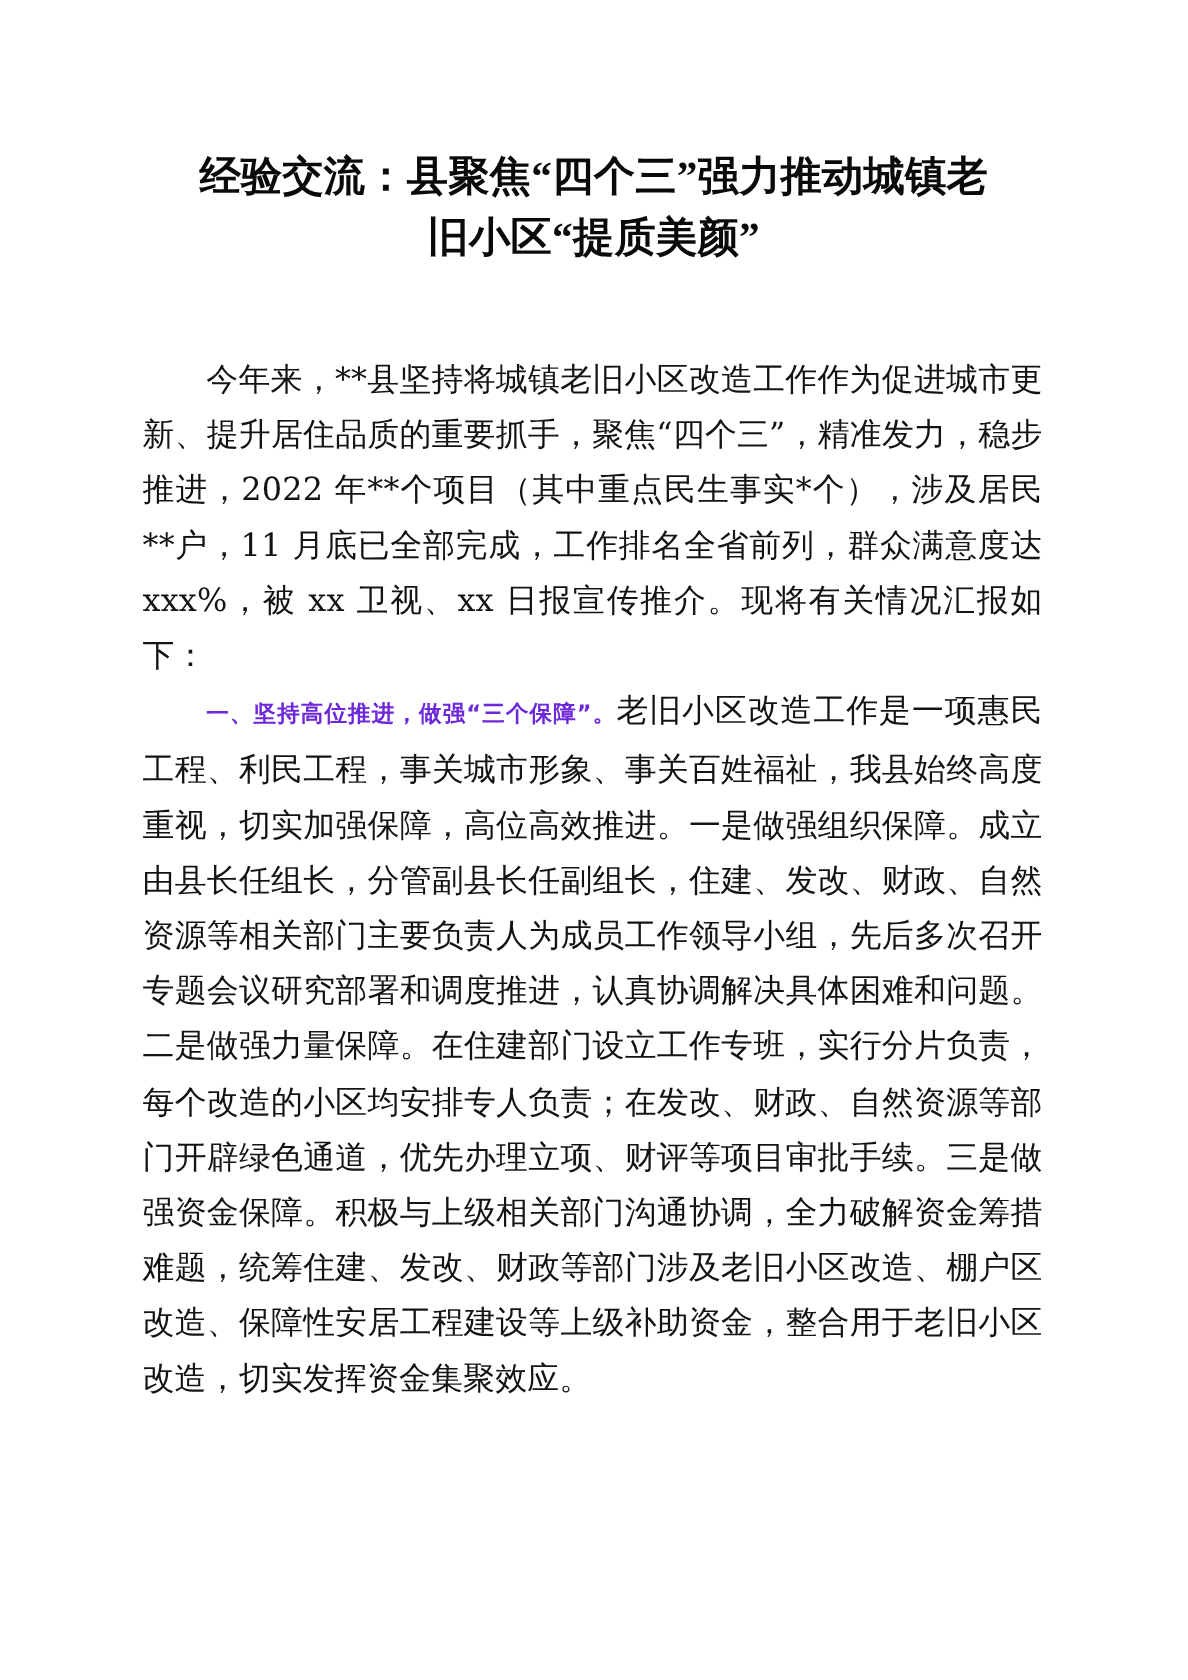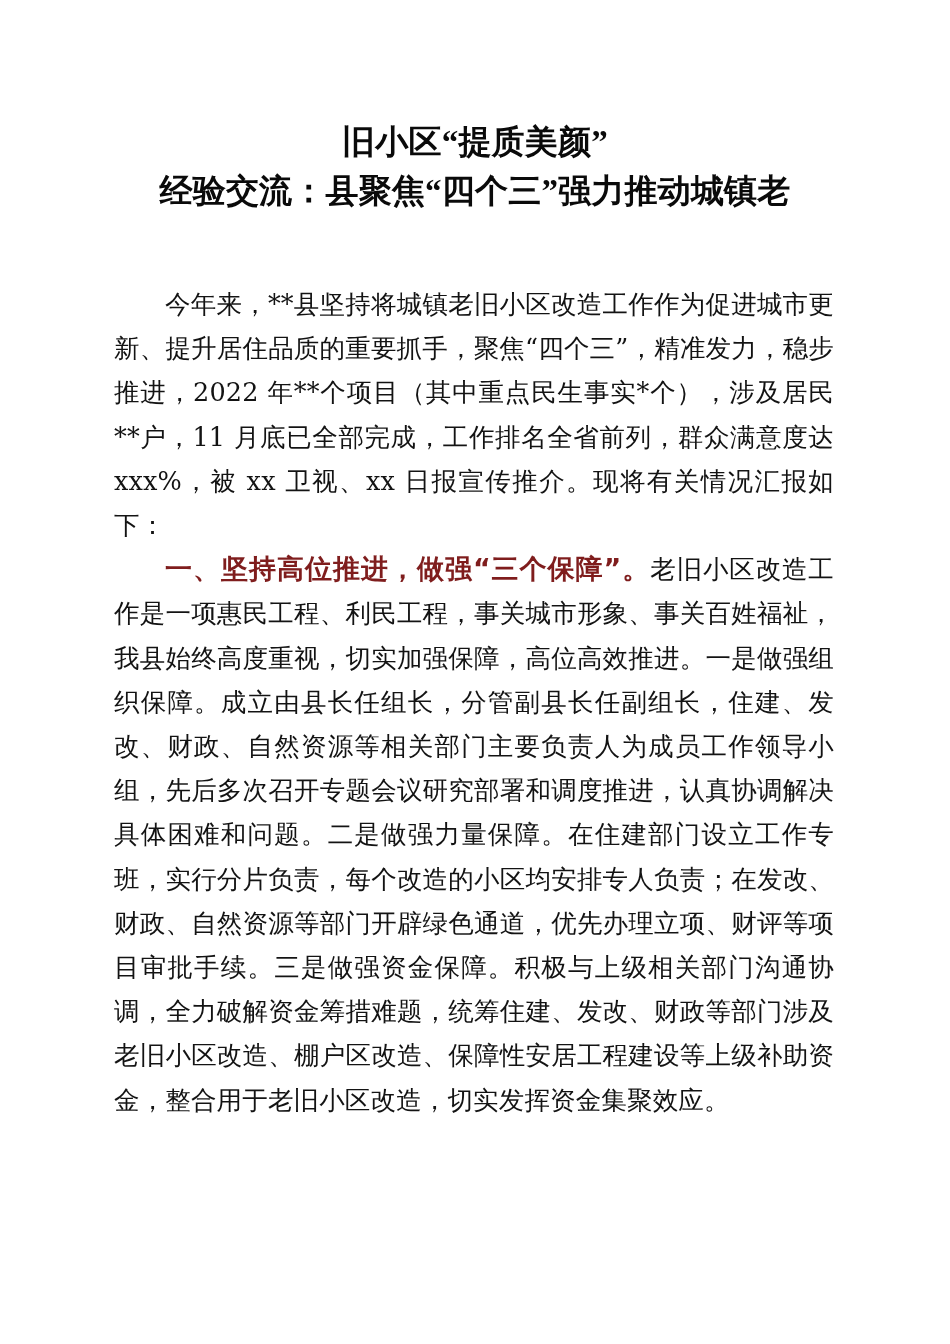--- a/index.html
+++ b/index.html
@@ -56,33 +56,33 @@
     margin: 0;
     color: #131313;
     letter-spacing: 0.15px;
   }
   .para + .para {
     margin-top: 0px;
   }
   .para .lead {
     font-family: "DejaVu Sans", "Liberation Sans", sans-serif;
     font-weight: bold;
-    font-size: 27px;
+    font-size: 18px;
     letter-spacing: 0.3px;
-    color: #7f1d1d;
+    color: #6d28d9;
   }
 </style>
 </head>
 <body>
 
 <div id="page">
 
   <div class="doc-title">
+    <div>经验交流：县聚焦“四个三”强力推动城镇老</div>
     <div>旧小区“提质美颜”</div>
-    <div>经验交流：县聚焦“四个三”强力推动城镇老</div>
   </div>
 
   <div class="doc-body">
 
     <p class="para"><span>今年来，**县坚持将城镇老旧小区改造工作作为促进城市更新、提升居住品质的重要抓手，聚焦“四个三”，精准发力，稳步推进，2022 年**个项目（其中重点民生事实*个），涉及居民**户，11 月底已全部完成，工作排名全省前列，群众满意度达 xxx%，被 xx 卫视、xx 日报宣传推介。现将有关情况汇报如下：</span></p>
 
     <p class="para"><span class="lead">一、坚持高位推进，做强“三个保障”。</span><span>老旧小区改造工作是一项惠民工程、利民工程，事关城市形象、事关百姓福祉，我县始终高度重视，切实加强保障，高位高效推进。一是做强组织保障。成立由县长任组长，分管副县长任副组长，住建、发改、财政、自然资源等相关部门主要负责人为成员工作领导小组，先后多次召开专题会议研究部署和调度推进，认真协调解决具体困难和问题。二是做强力量保障。在住建部门设立工作专班，实行分片负责，每个改造的小区均安排专人负责；在发改、财政、自然资源等部门开辟绿色通道，优先办理立项、财评等项目审批手续。三是做强资金保障。积极与上级相关部门沟通协调，全力破解资金筹措难题，统筹住建、发改、财政等部门涉及老旧小区改造、棚户区改造、保障性安居工程建设等上级补助资金，整合用于老旧小区改造，切实发挥资金集聚效应。</span></p>
 
   </div>
 

